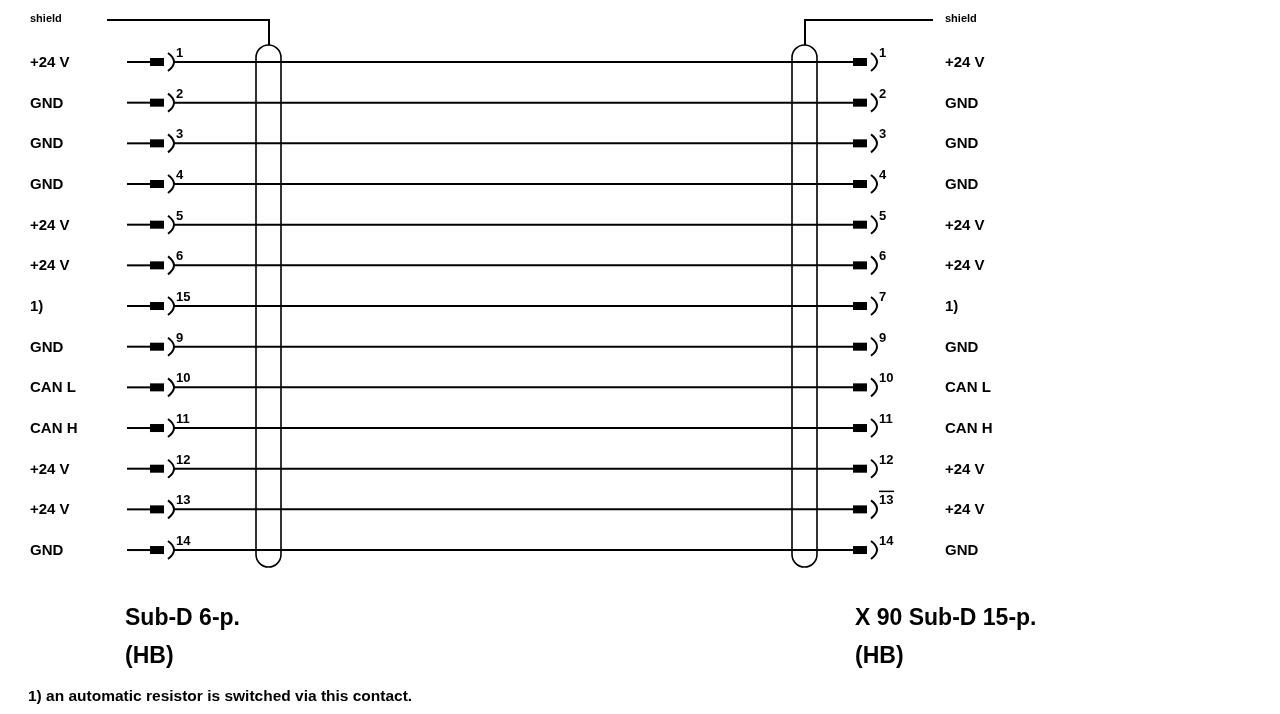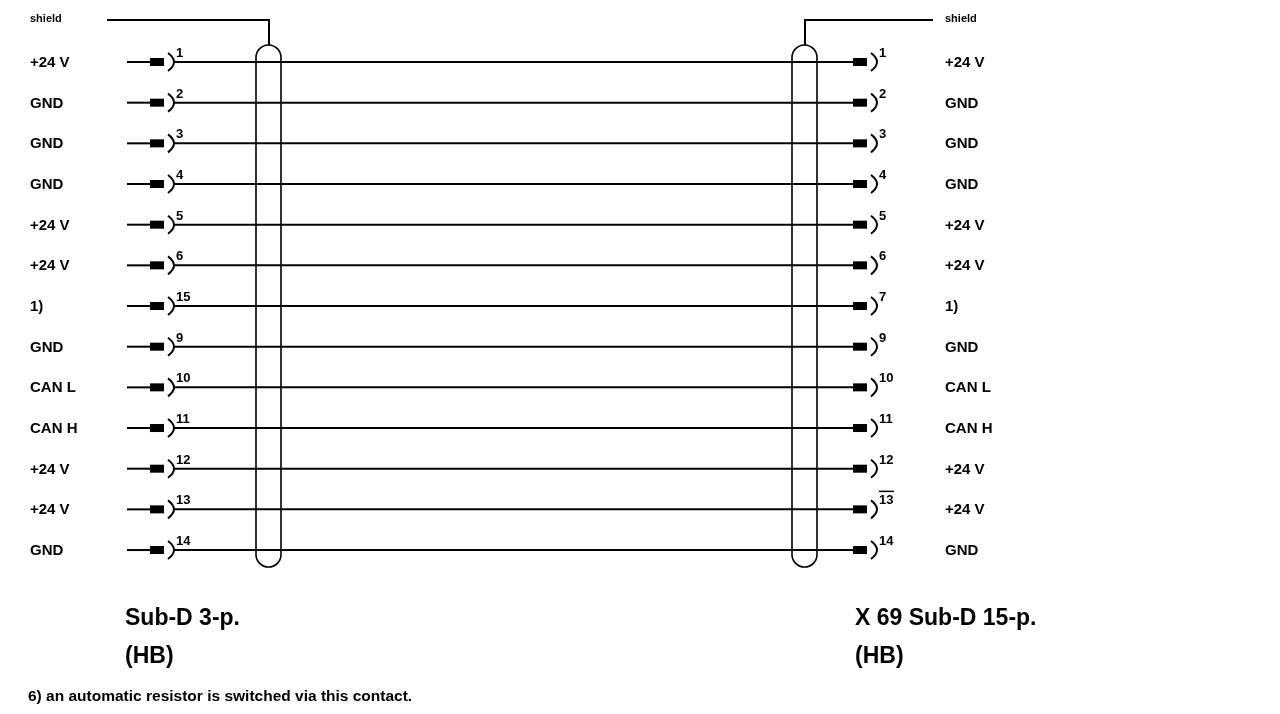--- a/index.html
+++ b/index.html
@@ -188,24 +188,24 @@
       <text x="945" y="555.04" font-size="15" font-weight="bold" font-family="&quot;Liberation Sans&quot;, sans-serif" fill="#000000">GND</text>
       <rect x="256" y="45" width="25" height="522" rx="12.5" ry="12.5" fill="none" stroke="#000000" stroke-width="1.6"></rect>
       <rect x="792" y="45" width="25" height="522" rx="12.5" ry="12.5" fill="none" stroke="#000000" stroke-width="1.6"></rect>
     </svg>
 
   <div class="shield-label left">shield</div>
 
   <div class="shield-label right">shield</div>
 
   <div class="conn-label left">
-    <div>Sub-D 3-p.</div>
+    <div>Sub-D 6-p.</div>
     <div>(HB)</div>
   </div>
 
   <div class="conn-label right">
-    <div>X 69 Sub-D 15-p.</div>
+    <div>X 90 Sub-D 15-p.</div>
     <div>(HB)</div>
   </div>
 
-  <div class="footnote">6) an automatic resistor is switched via this contact.</div>
+  <div class="footnote">1) an automatic resistor is switched via this contact.</div>
 
 </div>
 
 </body></html>

